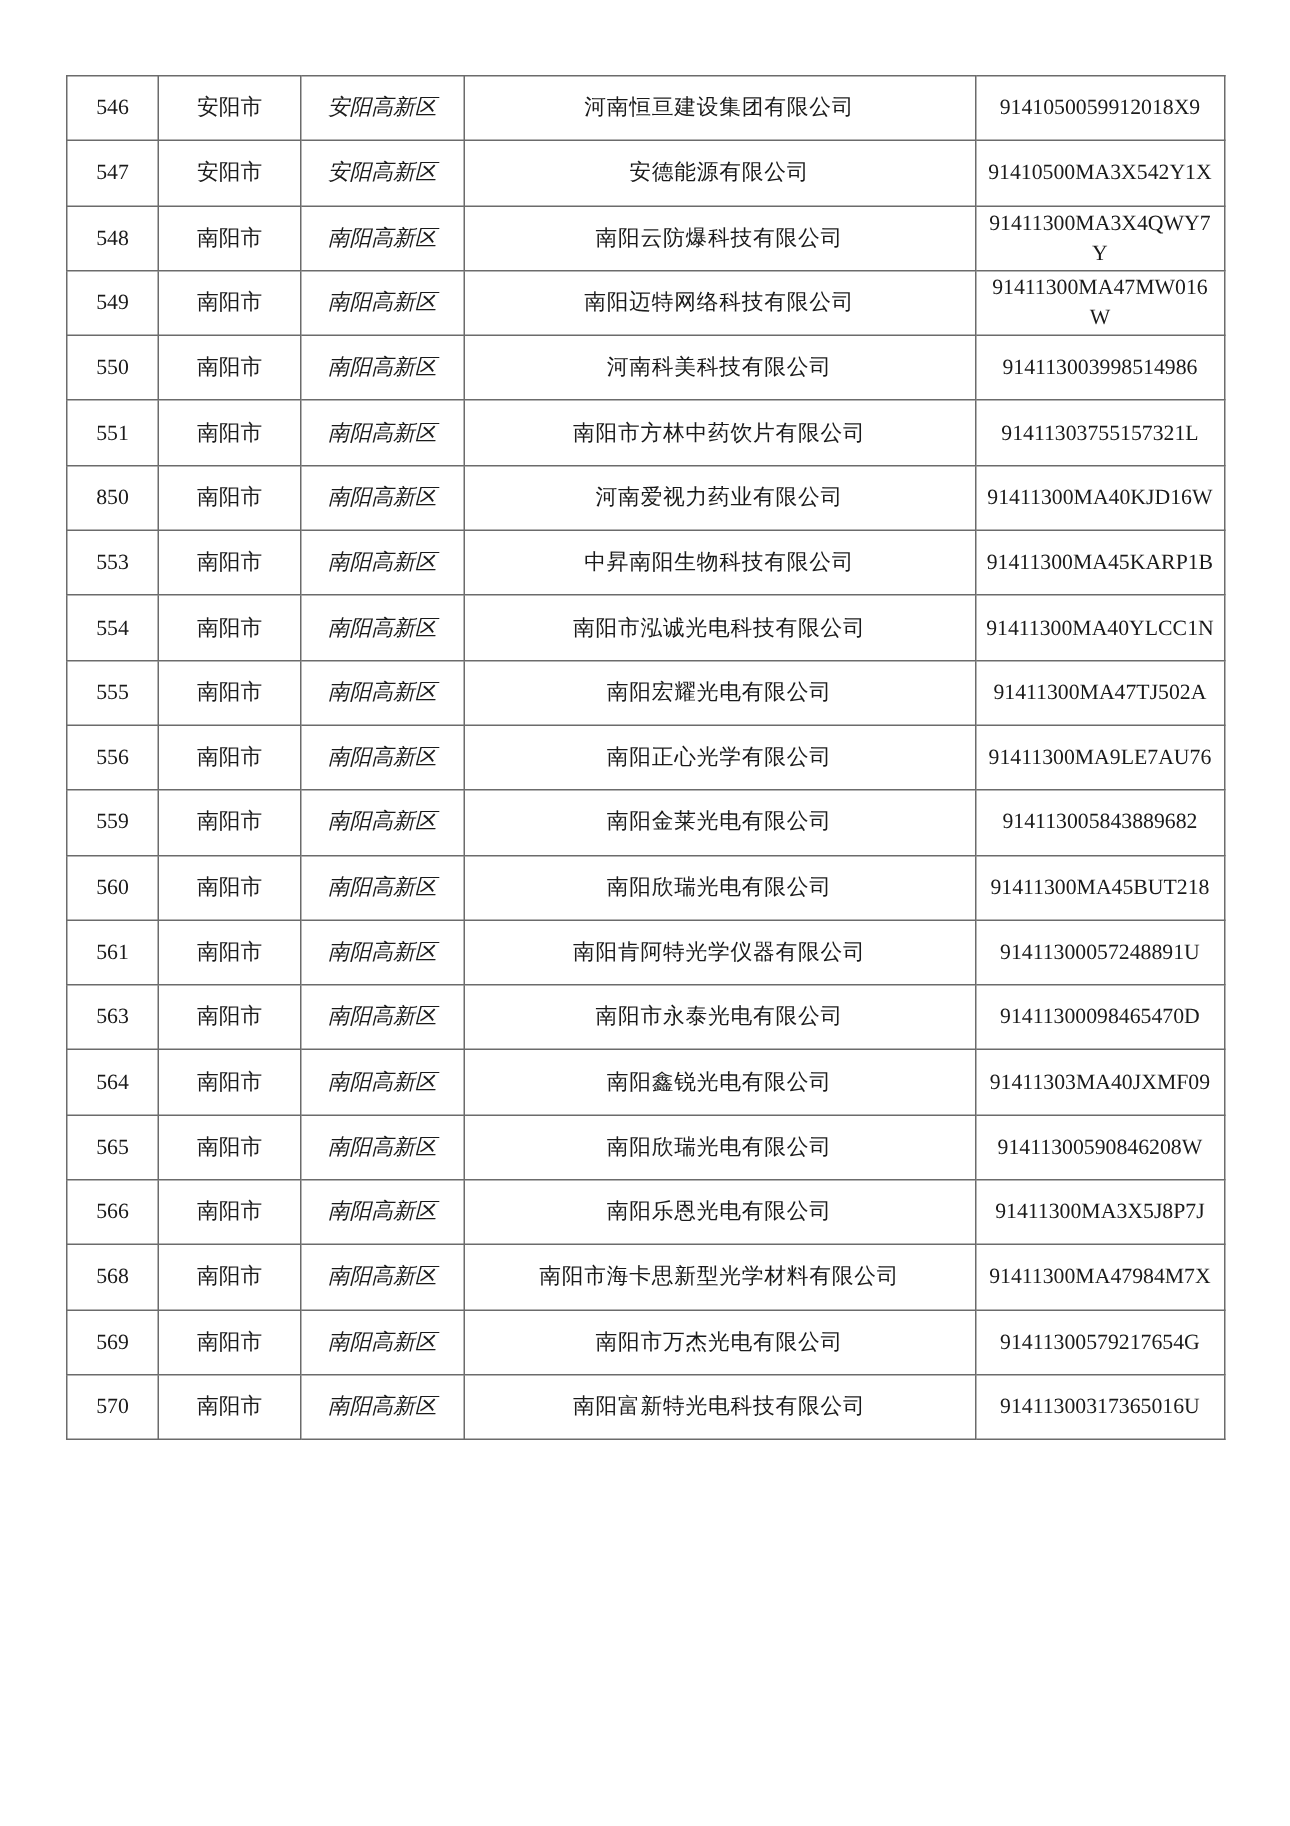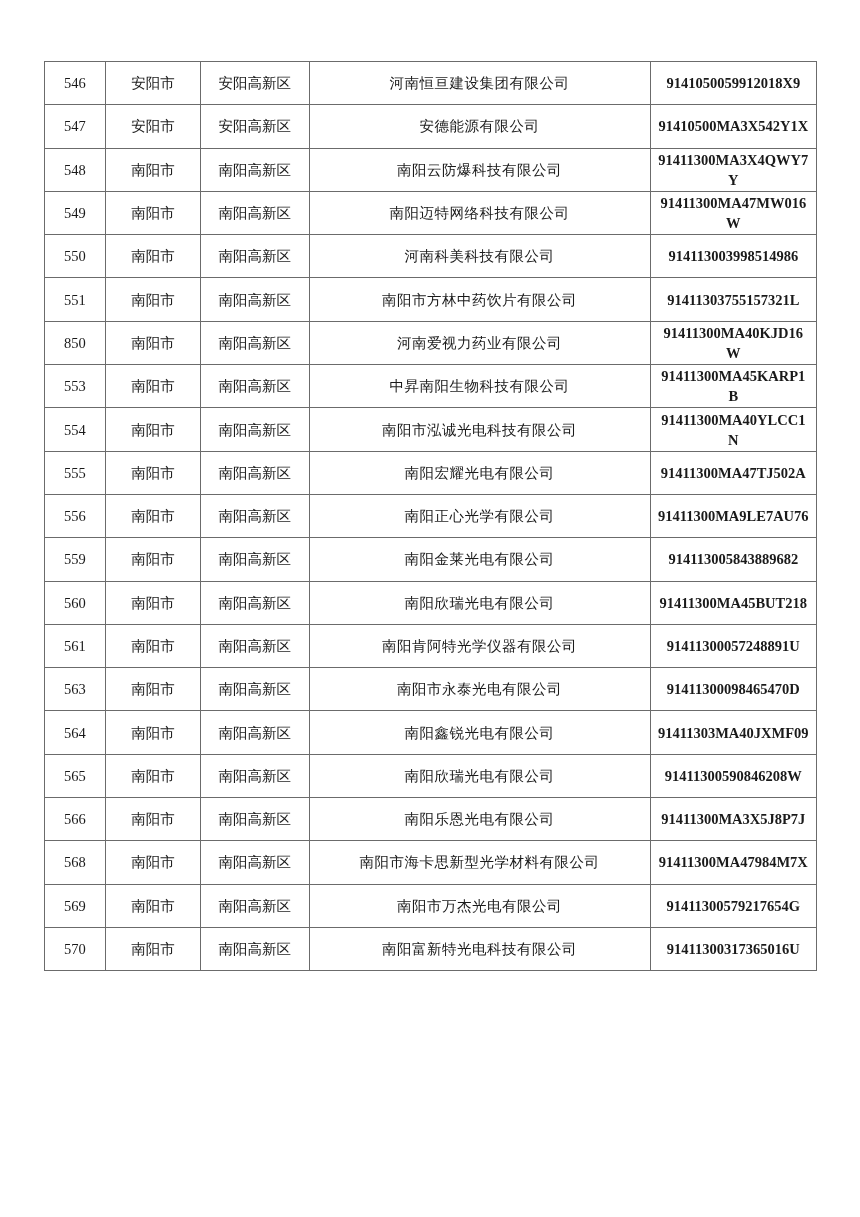--- a/index.html
+++ b/index.html
@@ -1,26 +1,26 @@
 <!DOCTYPE html>
 <html><head>
 <meta charset="utf-8">
 <style>
   html, body { margin: 0; padding: 0; background: #ffffff; }
   body { width: 860px; height: 1217px; position: relative; overflow: hidden;
          font-family: "Liberation Serif", "DejaVu Serif", serif; color: #1a1a1a; }
-  table.roster { position: absolute; left: 44px; top: 61px; width: 773px;
+  table.roster { position: absolute; left: 44px; top: 50px; width: 773px;
                  border-collapse: collapse; table-layout: fixed; }
   table.roster td { border: 1px solid #6b6b6b; text-align: center; vertical-align: middle;
                     height: 43.3px; padding: 0 6px; font-size: 14.5px; line-height: 20px; box-sizing: border-box; }
   td.c-no { width: 59px; }
   td.c-city { width: 92px; }
-  td.c-zone { width: 105px; }
+  td.c-zone { width: 105px; font-style: italic; }
   td.c-name { width: 330px; letter-spacing: 0.5px; }
-  td.c-code { width: 161px; word-break: break-all; font-weight: bold; }
+  td.c-code { width: 161px; word-break: break-all; }
 </style>
 </head>
 <body>
 
 <table class="roster">
   <tbody>
     <tr>
         <td class="c-no">546</td>
         <td class="c-city">安阳市</td>
         <td class="c-zone">安阳高新区</td>

